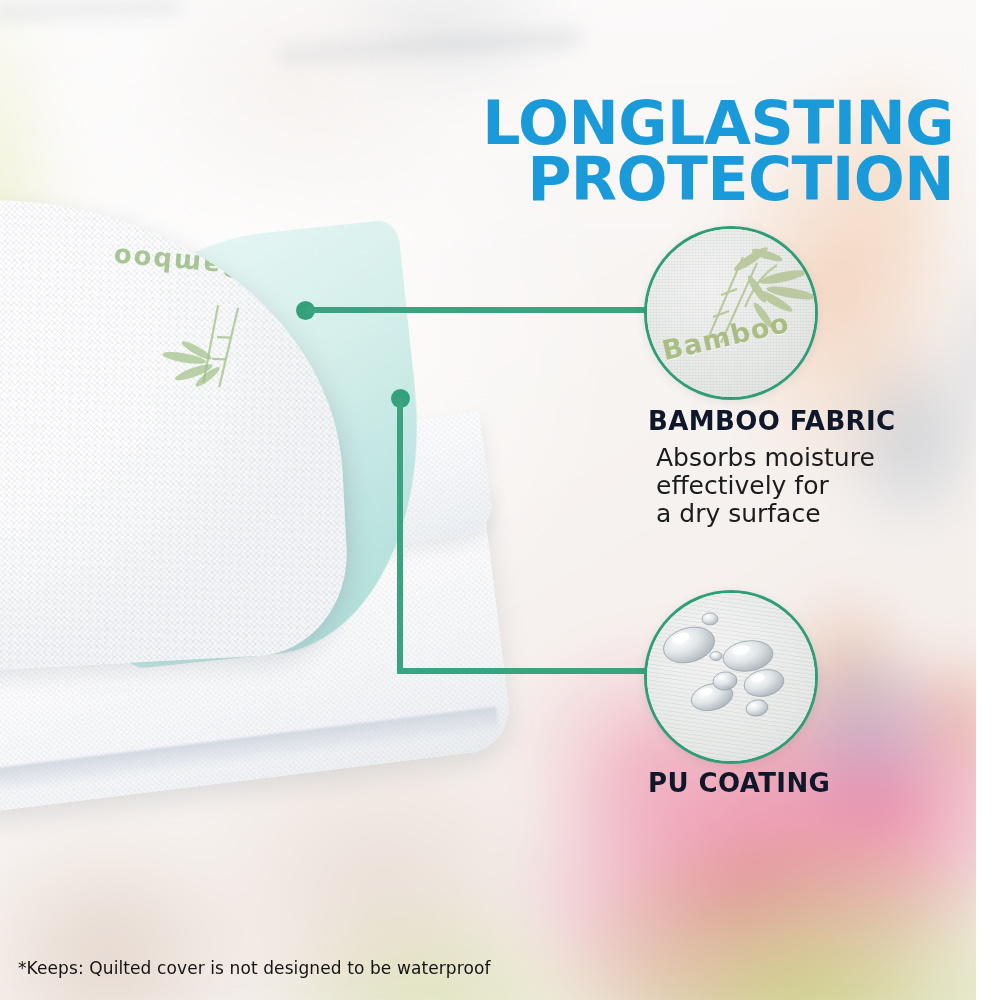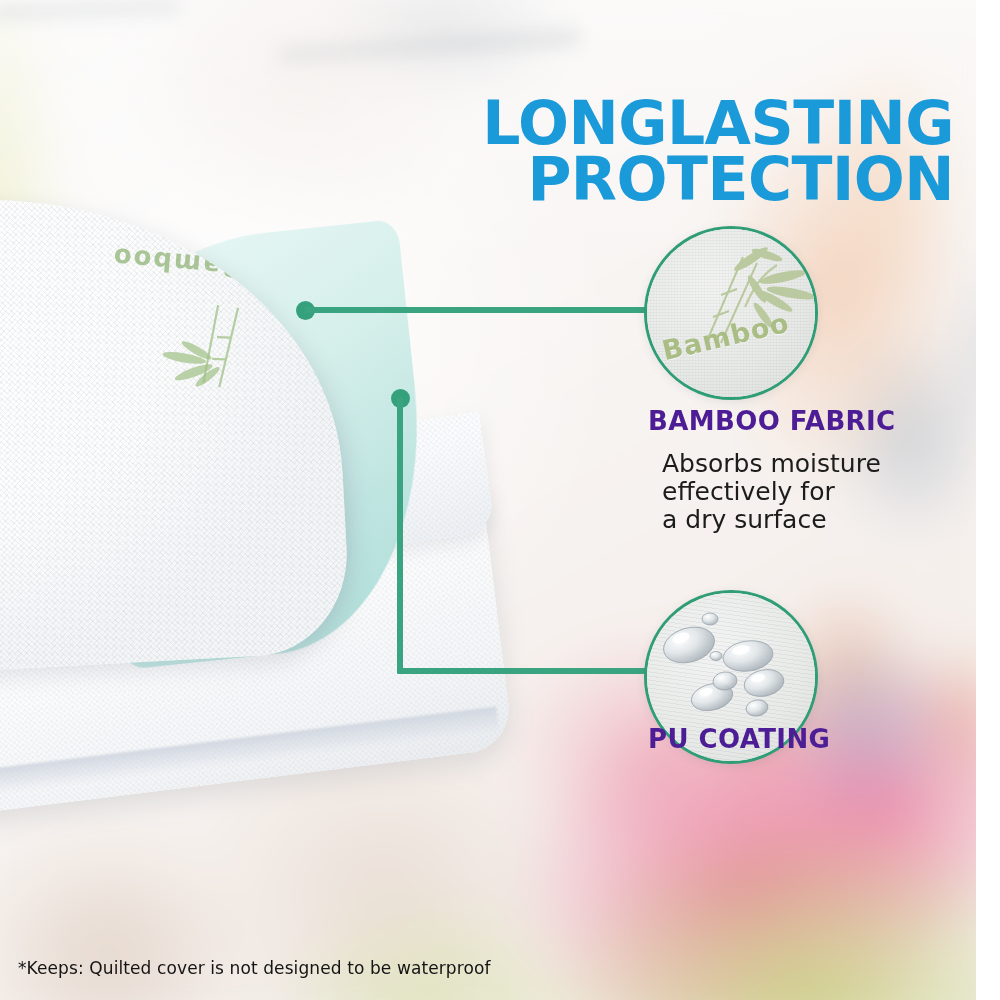--- a/index.html
+++ b/index.html
@@ -246,38 +246,38 @@
     background: #34a17c;
   }
 
   
   .feature {
     position: absolute;
     left: 648px;
     width: 340px;
   }
   #feature-bamboo { top: 406px; }
-  #feature-pu     { top: 724px; }
+  #feature-pu     { top: 768px; }
 
   .feature-title {
     font-family: "DejaVu Sans", sans-serif;
     font-weight: 700;
     font-size: 26px;
     letter-spacing: 0.4px;
-    color: #4c1d95;
+    color: #0f172a;
     margin: 0 0 6px 0;
     text-transform: uppercase;
   }
   .feature-desc {
     font-family: "DejaVu Sans", sans-serif;
     font-weight: 400;
     font-size: 25px;
     line-height: 1.12;
     color: #1c1c1c;
-    margin: 14px;
+    margin: 8px;
     white-space: pre-line;
   }
 
   
   .footnote {
     position: absolute;
     left: 18px;
     top: 958px;
     font-family: "DejaVu Sans", sans-serif;
     font-size: 17px;

